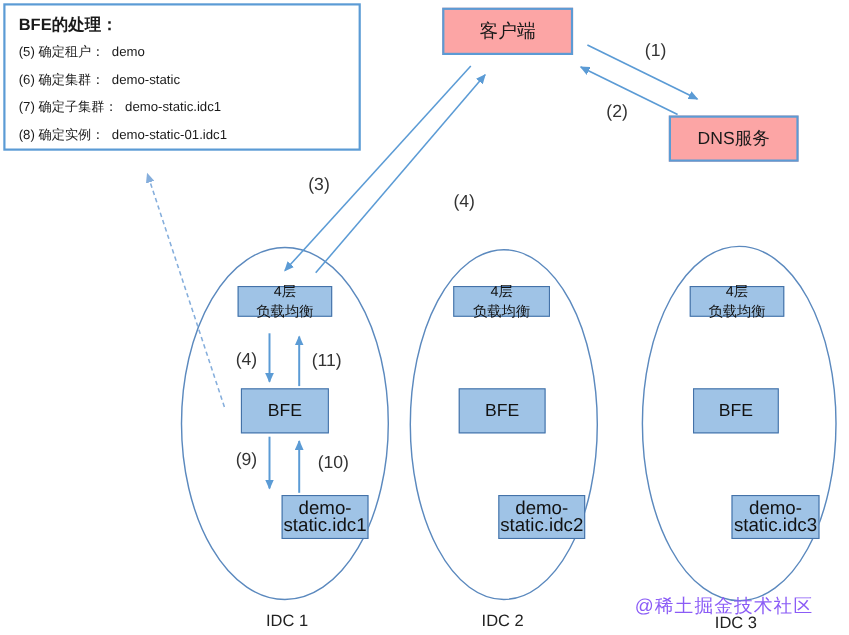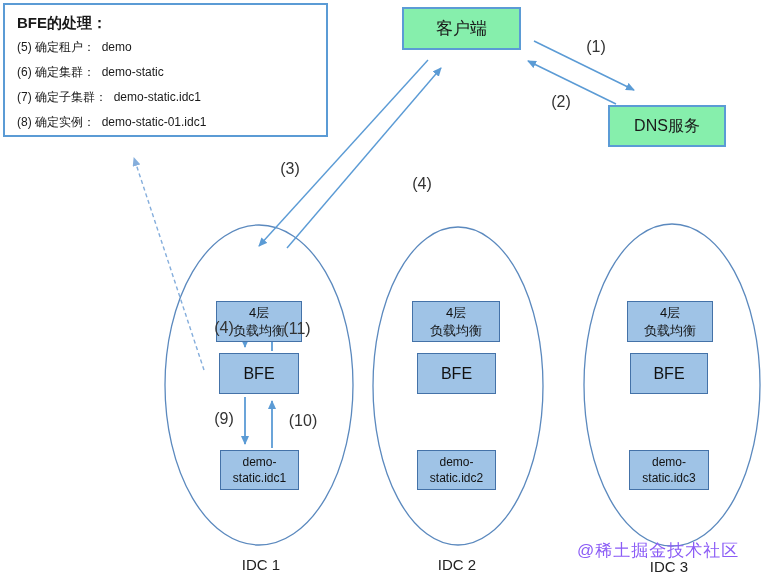--- a/index.html
+++ b/index.html
@@ -3,41 +3,41 @@
 <meta charset="utf-8">
 <style>
   html,body{margin:0;padding:0;background:#fff;}
   .canvas{
     position:relative;width:772px;height:577px;background:#ffffff;overflow:hidden;
     font-family:"Liberation Sans","DejaVu Sans",sans-serif;color:#1a1a1a;padding-left:18px;
   }
   .canvas svg.layer{position:absolute;left:0;top:0;}
   
   .wbox{
-    position:absolute;box-sizing:border-box;background:#86efac;
+    position:absolute;box-sizing:border-box;background:#fca5a5;
     border:2px solid #5B9BD5;display:flex;align-items:center;justify-content:center;
   }
   .client-box{left:402px;top:7px;width:119px;height:43px;font-size:17px;}
   .dns-box{left:608px;top:105px;width:118px;height:42px;font-size:16px;}
   
   .info-box{
     position:absolute;left:3px;top:3px;width:325px;height:134px;box-sizing:border-box;
     background:#fff;border:2px solid #5B9BD5;padding:5px 10px 0 12px;
   }
   .info-title{font-weight:bold;font-size:15px;line-height:25px;}
   .info-line{font-size:12px;line-height:25px;white-space:pre;}
   
   .node{
     position:absolute;box-sizing:border-box;background:#9FC3E6;border:1px solid #4472A8;
     display:flex;flex-direction:column;align-items:center;justify-content:center;
     text-align:center;color:#111;
   }
-  .lb-node{top:260px;height:41px;font-size:13px;line-height:18px;margin-top:41px;}
+  .lb-node{top:260px;height:28px;font-size:13px;line-height:18px;}
   .bfe-node{top:353px;height:41px;font-size:16px;}
-  .backend-node{top:450px;height:40px;font-size:12px;line-height:16px;}
+  .backend-node{top:450px;height:40px;font-size:17px;line-height:16px;margin-left:36px;}
   .idc1 .lb-node{left:216px;width:86px;}
   .idc1 .bfe-node{left:219px;width:80px;}
   .idc1 .backend-node{left:220px;width:79px;}
   .idc2 .lb-node{left:412px;width:88px;}
   .idc2 .bfe-node{left:417px;width:79px;}
   .idc2 .backend-node{left:417px;width:79px;}
   .idc3 .lb-node{left:627px;width:86px;}
   .idc3 .bfe-node{left:630px;width:78px;}
   .idc3 .backend-node{left:629px;width:80px;}
   

